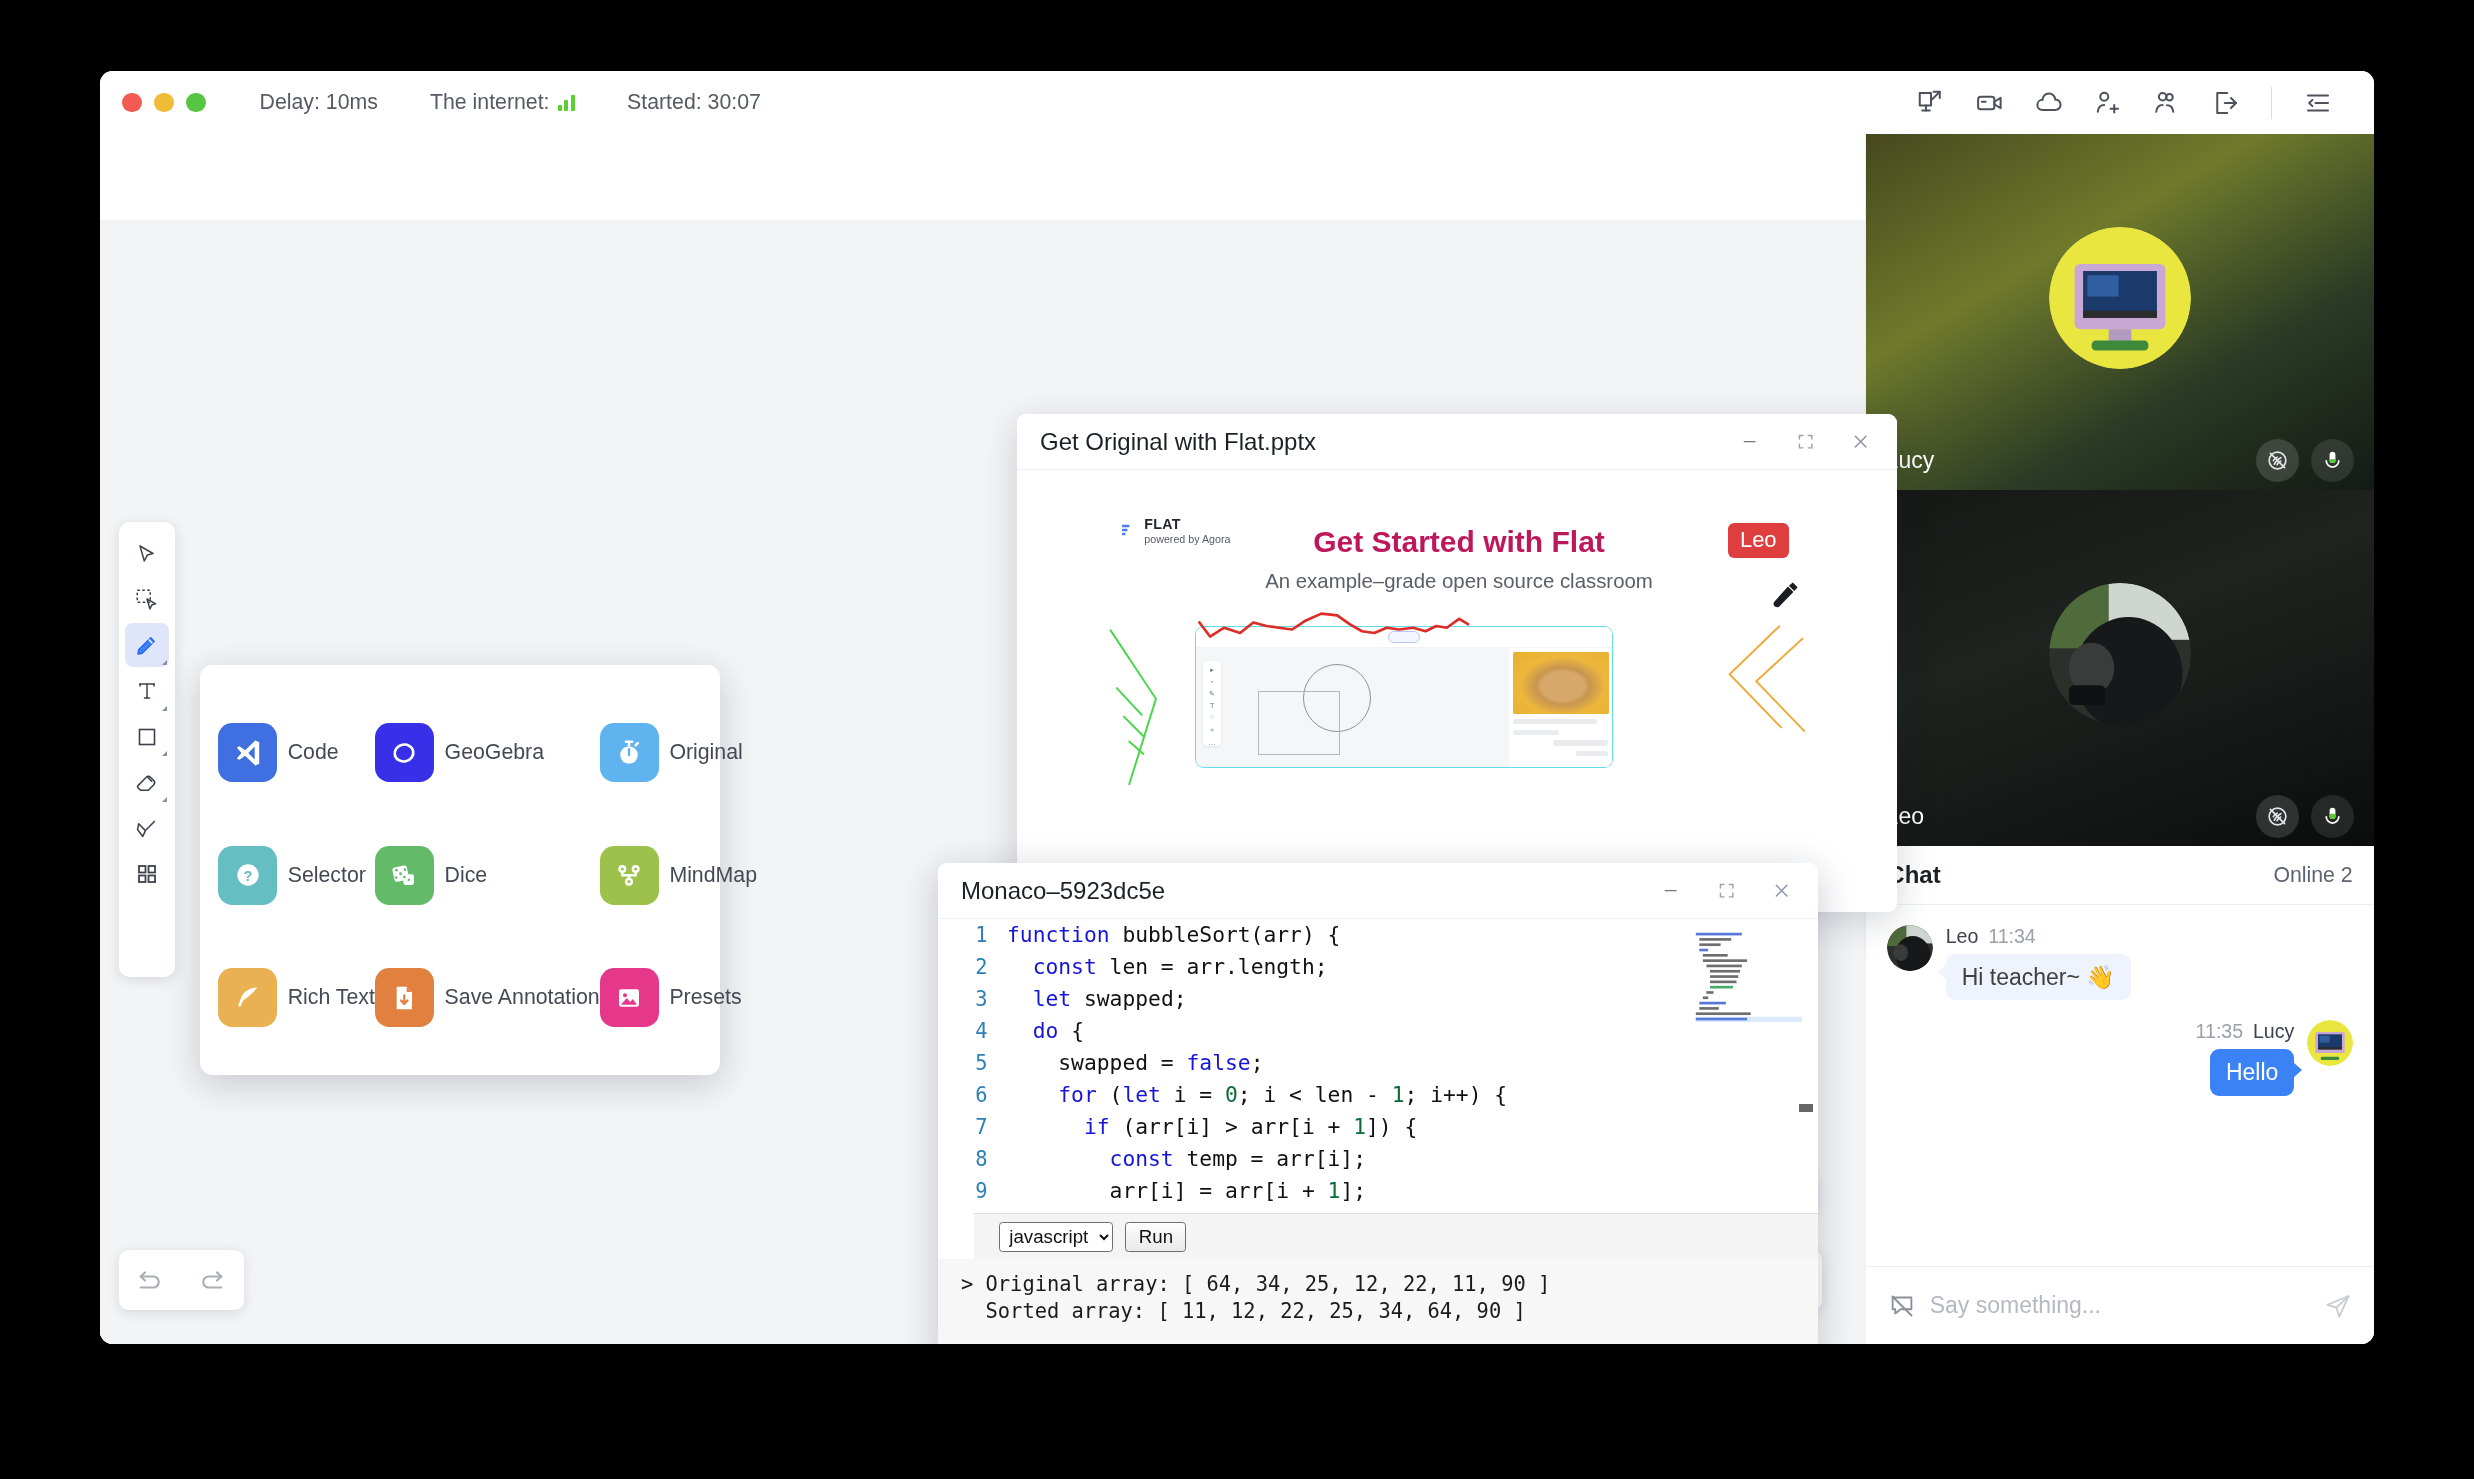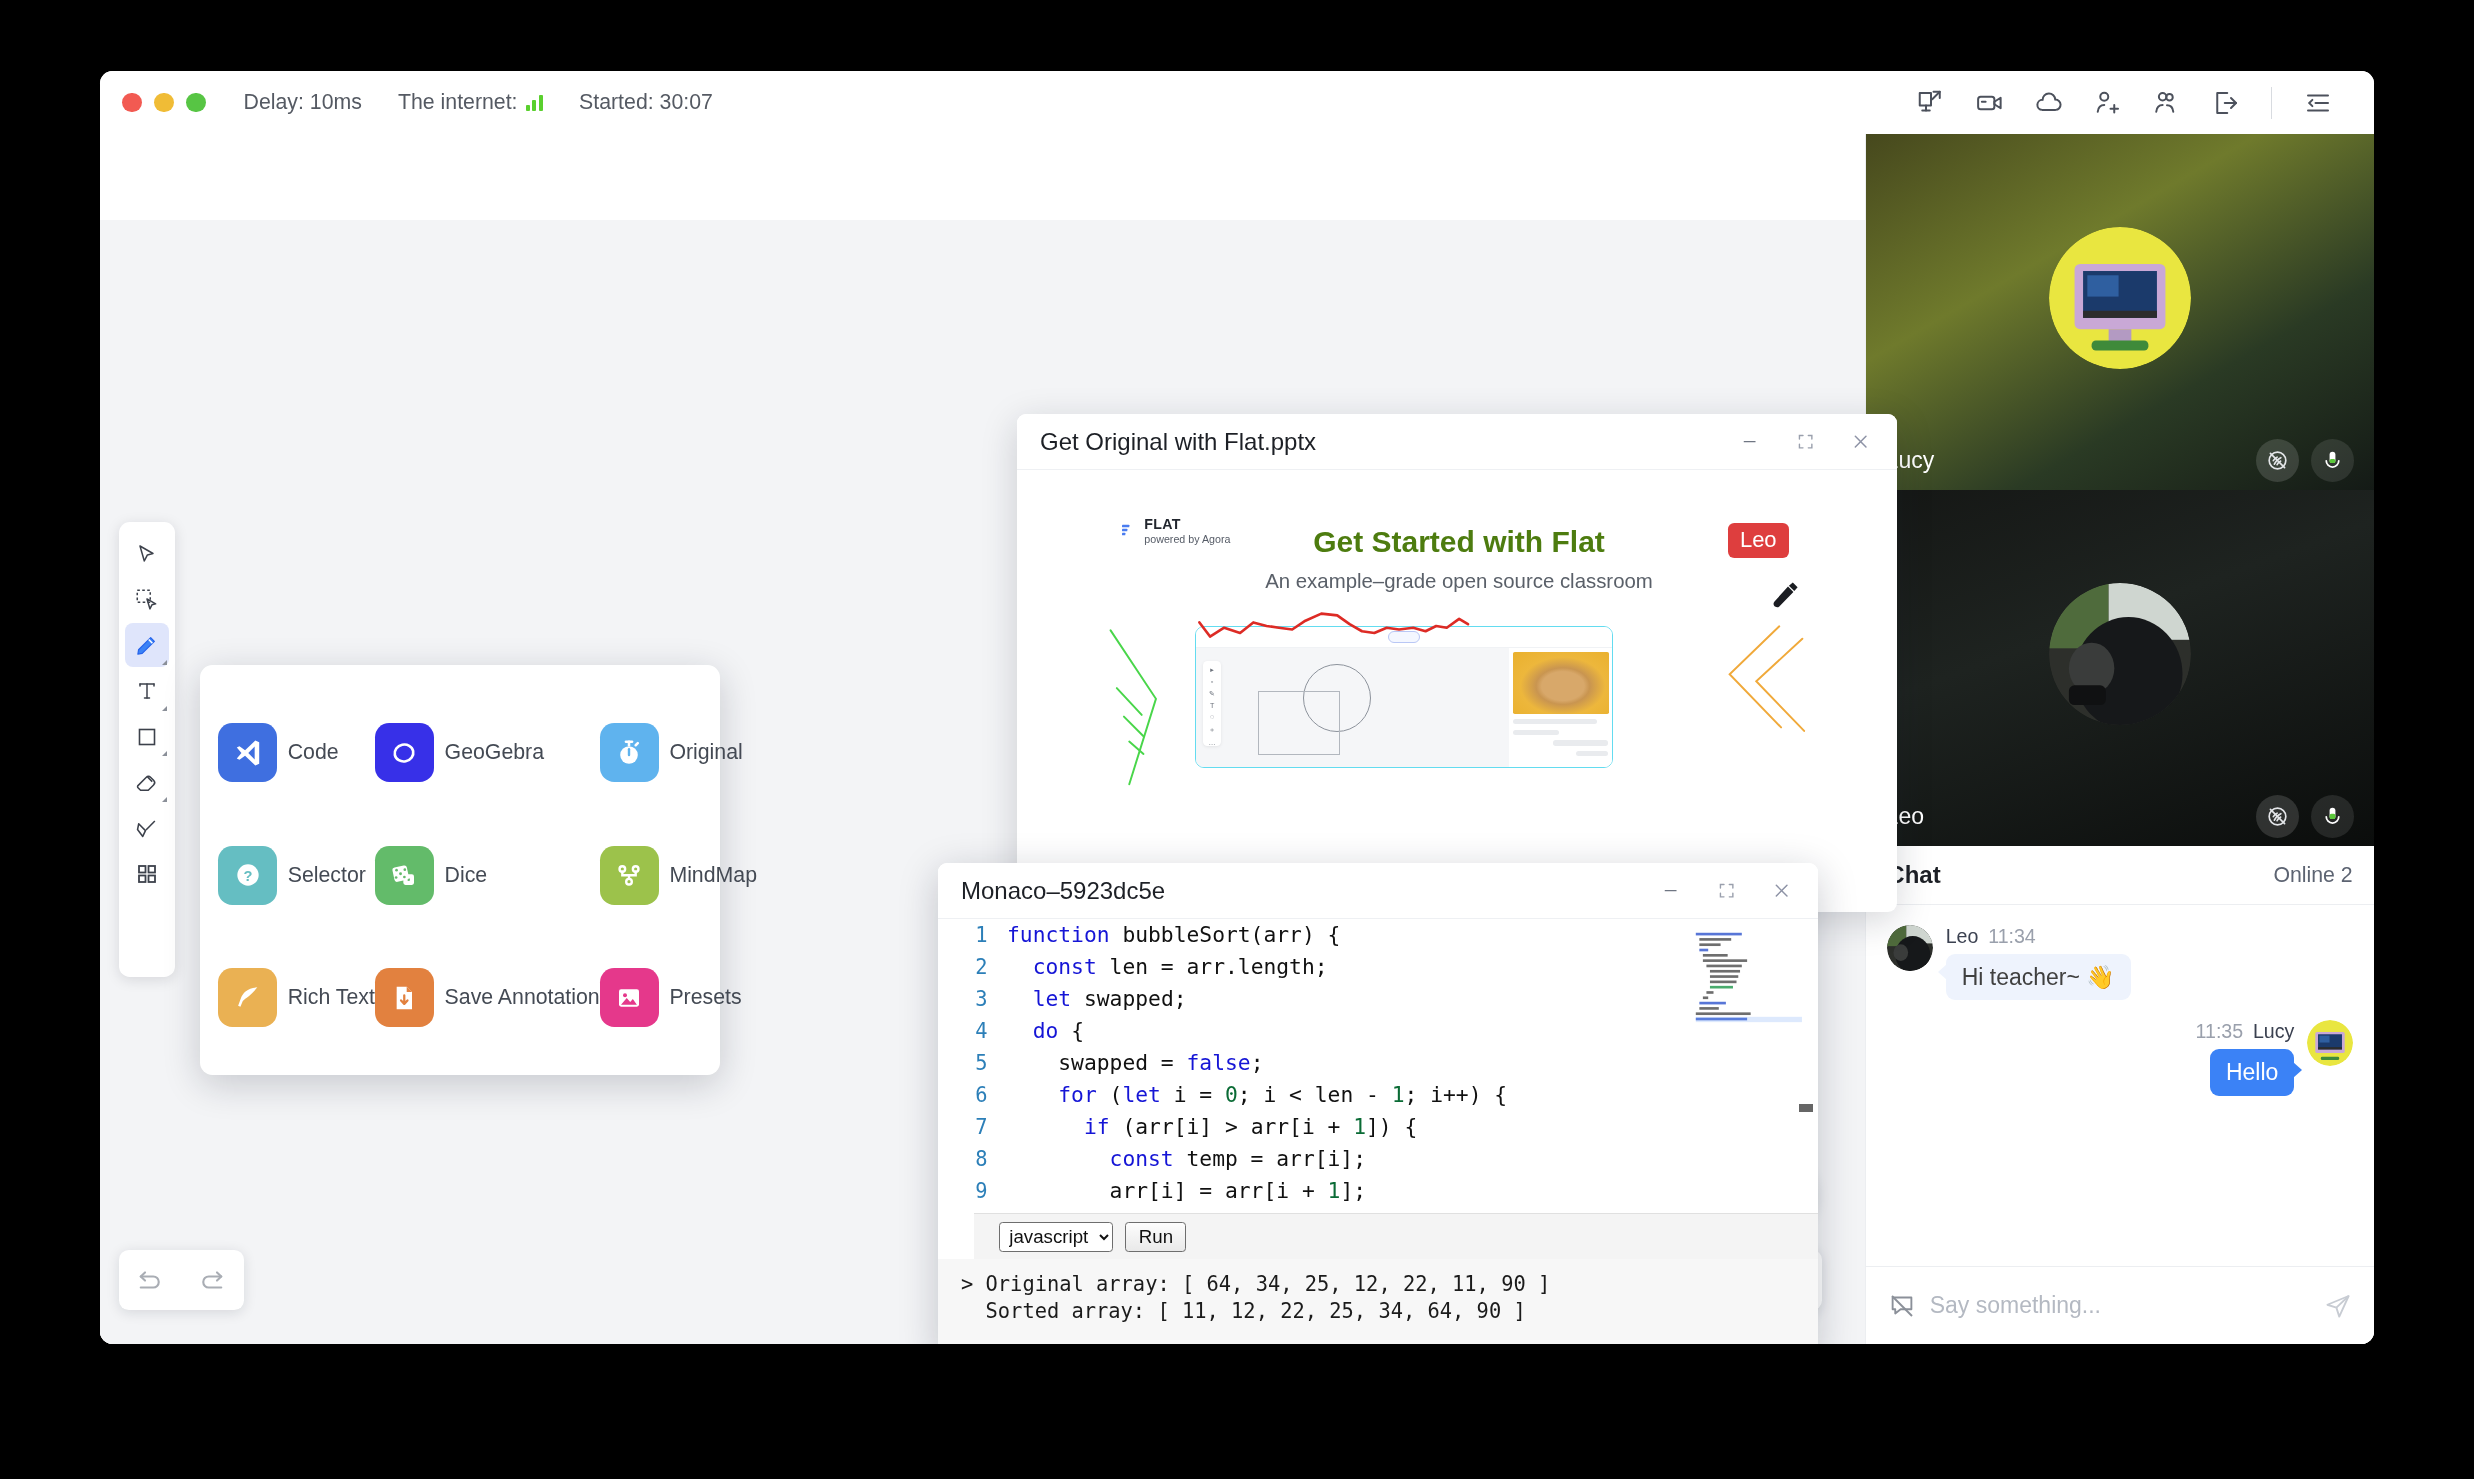--- a/index.html
+++ b/index.html
@@ -33,21 +33,21 @@
   }
   .dot { width: 19.6px; height: 19.6px; border-radius: 50%; }
   .dot.red { background: #f25a52; }
   .dot.yellow { background: #f0bc36; }
   .dot.green { background: #57c544; }
 
   .status-grp {
     display: flex; align-items: center; gap: 36px;
     font-size: 21.3px; color: #555a63;
   }
-  .status-item { display: flex; align-items: center; gap: 8px; white-space: nowrap; }
+  .status-item { display: flex; align-items: center; gap: 8px; white-space: nowrap; margin-left: 16px; }
   .signal { display: inline-flex; align-items: flex-end; gap: 2.2px; height: 17px; }
   .signal i { display: block; width: 4.4px; background: #5ad02e; border-radius: 0.9px; }
   .signal i:nth-child(1){ height: 6.2px; }
   .signal i:nth-child(2){ height: 10.7px; }
   .signal i:nth-child(3){ height: 16px; }
 
   #titlebar-actions {
     margin-left: auto; display: flex; align-items: center; gap: 0; padding-right: 27px;
   }
   .tb-btn {
@@ -167,21 +167,21 @@
   .win-ctrl { width: 41px; height: 41px; display:flex;align-items:center;justify-content:center;cursor:pointer;color:#8e93a0; }
 
   #pptx-slide {
     position: absolute; left: 82px; top: 56px; right: 78px; bottom: 0;
     background: #fff; overflow: hidden;
   }
   #flat-logo { position: absolute; left: 21.3px; top: 22px; display: flex; gap: 8px; align-items: center; margin-top: 24px; }
   .flat-brand { font-size: 14.2px; font-weight: bold; color: #22262e; letter-spacing: 0.3px; }
   .flat-sub { font-size: 10.7px; color: #555b66; margin-top: 0.9px; }
   #slide-title { position: absolute; top: 55px; left: 0; width: 100%; text-align: center;
-      font-size: 30px; font-weight: bold; color: #4d7c0f; }
+      font-size: 30px; font-weight: bold; color: #be185d; }
   #slide-sub { position: absolute; top: 100px; left: 0; width: 100%; text-align: center;
       font-size: 20.4px; color: #5a6069; }
   #leo-tag {
     position: absolute; right: 30px; top: 53px;
     background: #de3e3e; color: #fff; font-size: 22px;
     padding: 4.4px 12.4px; border-radius: 6.2px;
   }
   #pencil-cursor { position: absolute; right: 16px; top: 107px; }
 
   #slide-mock {

